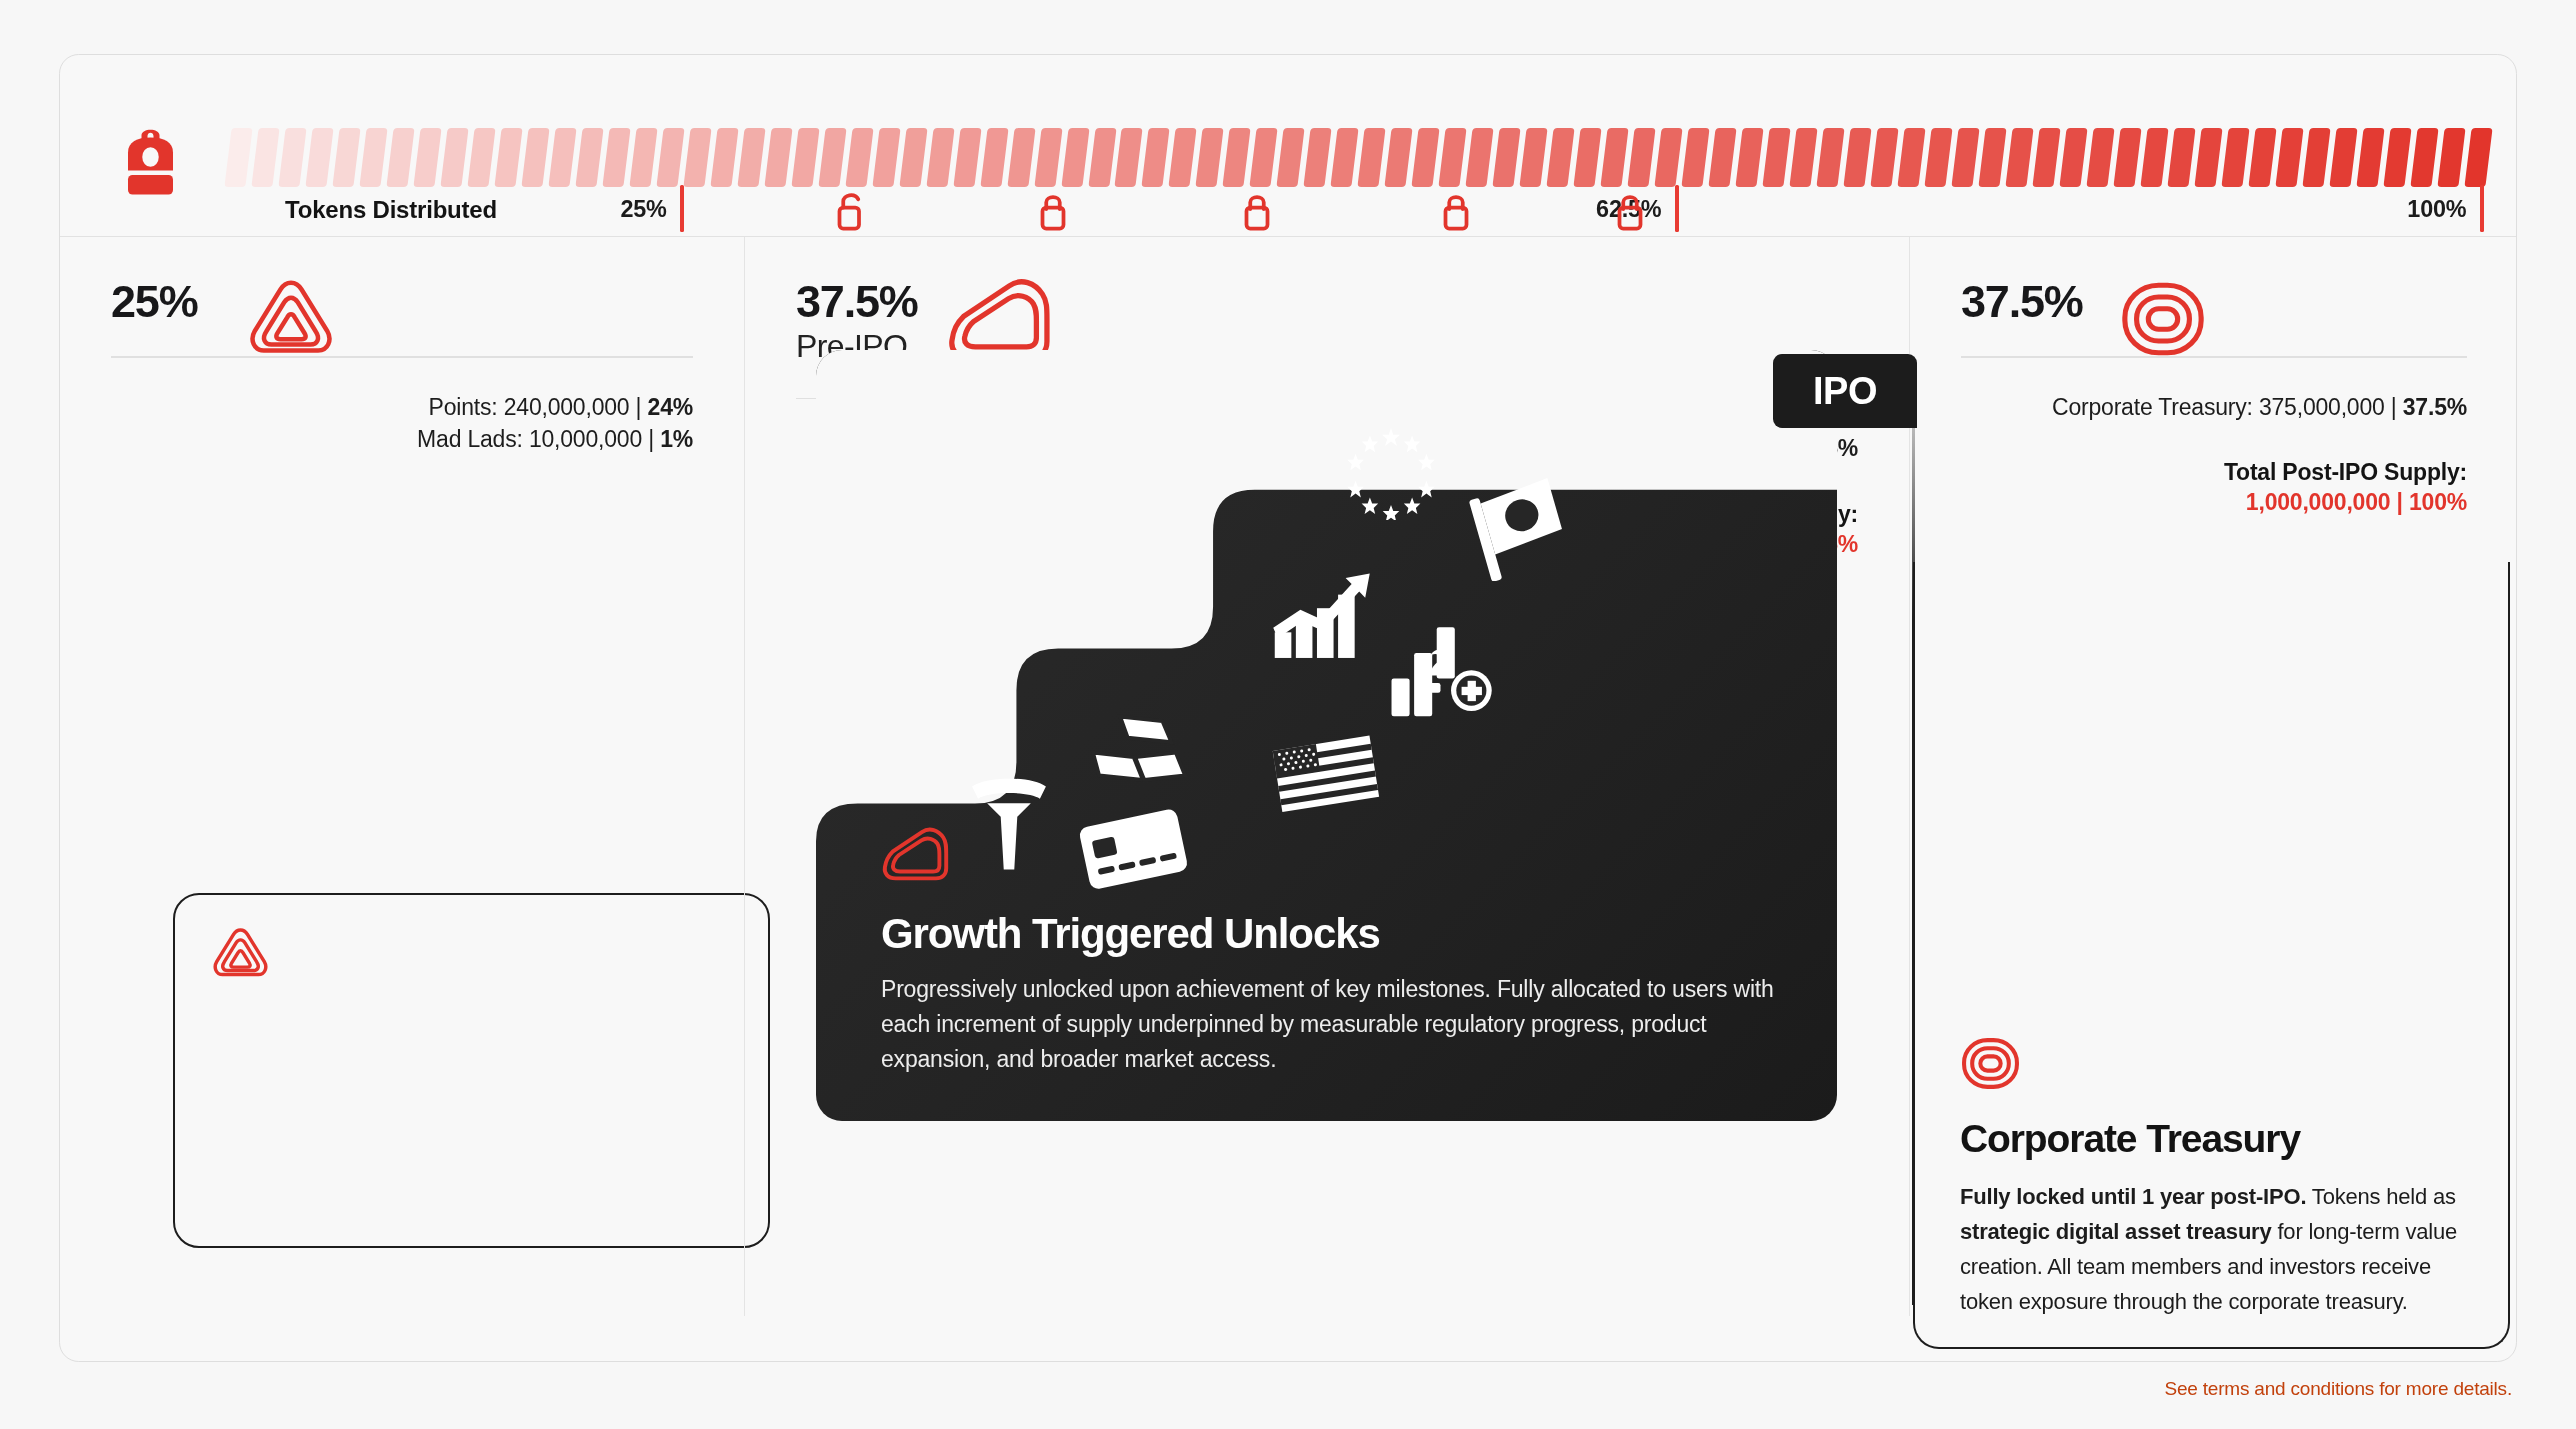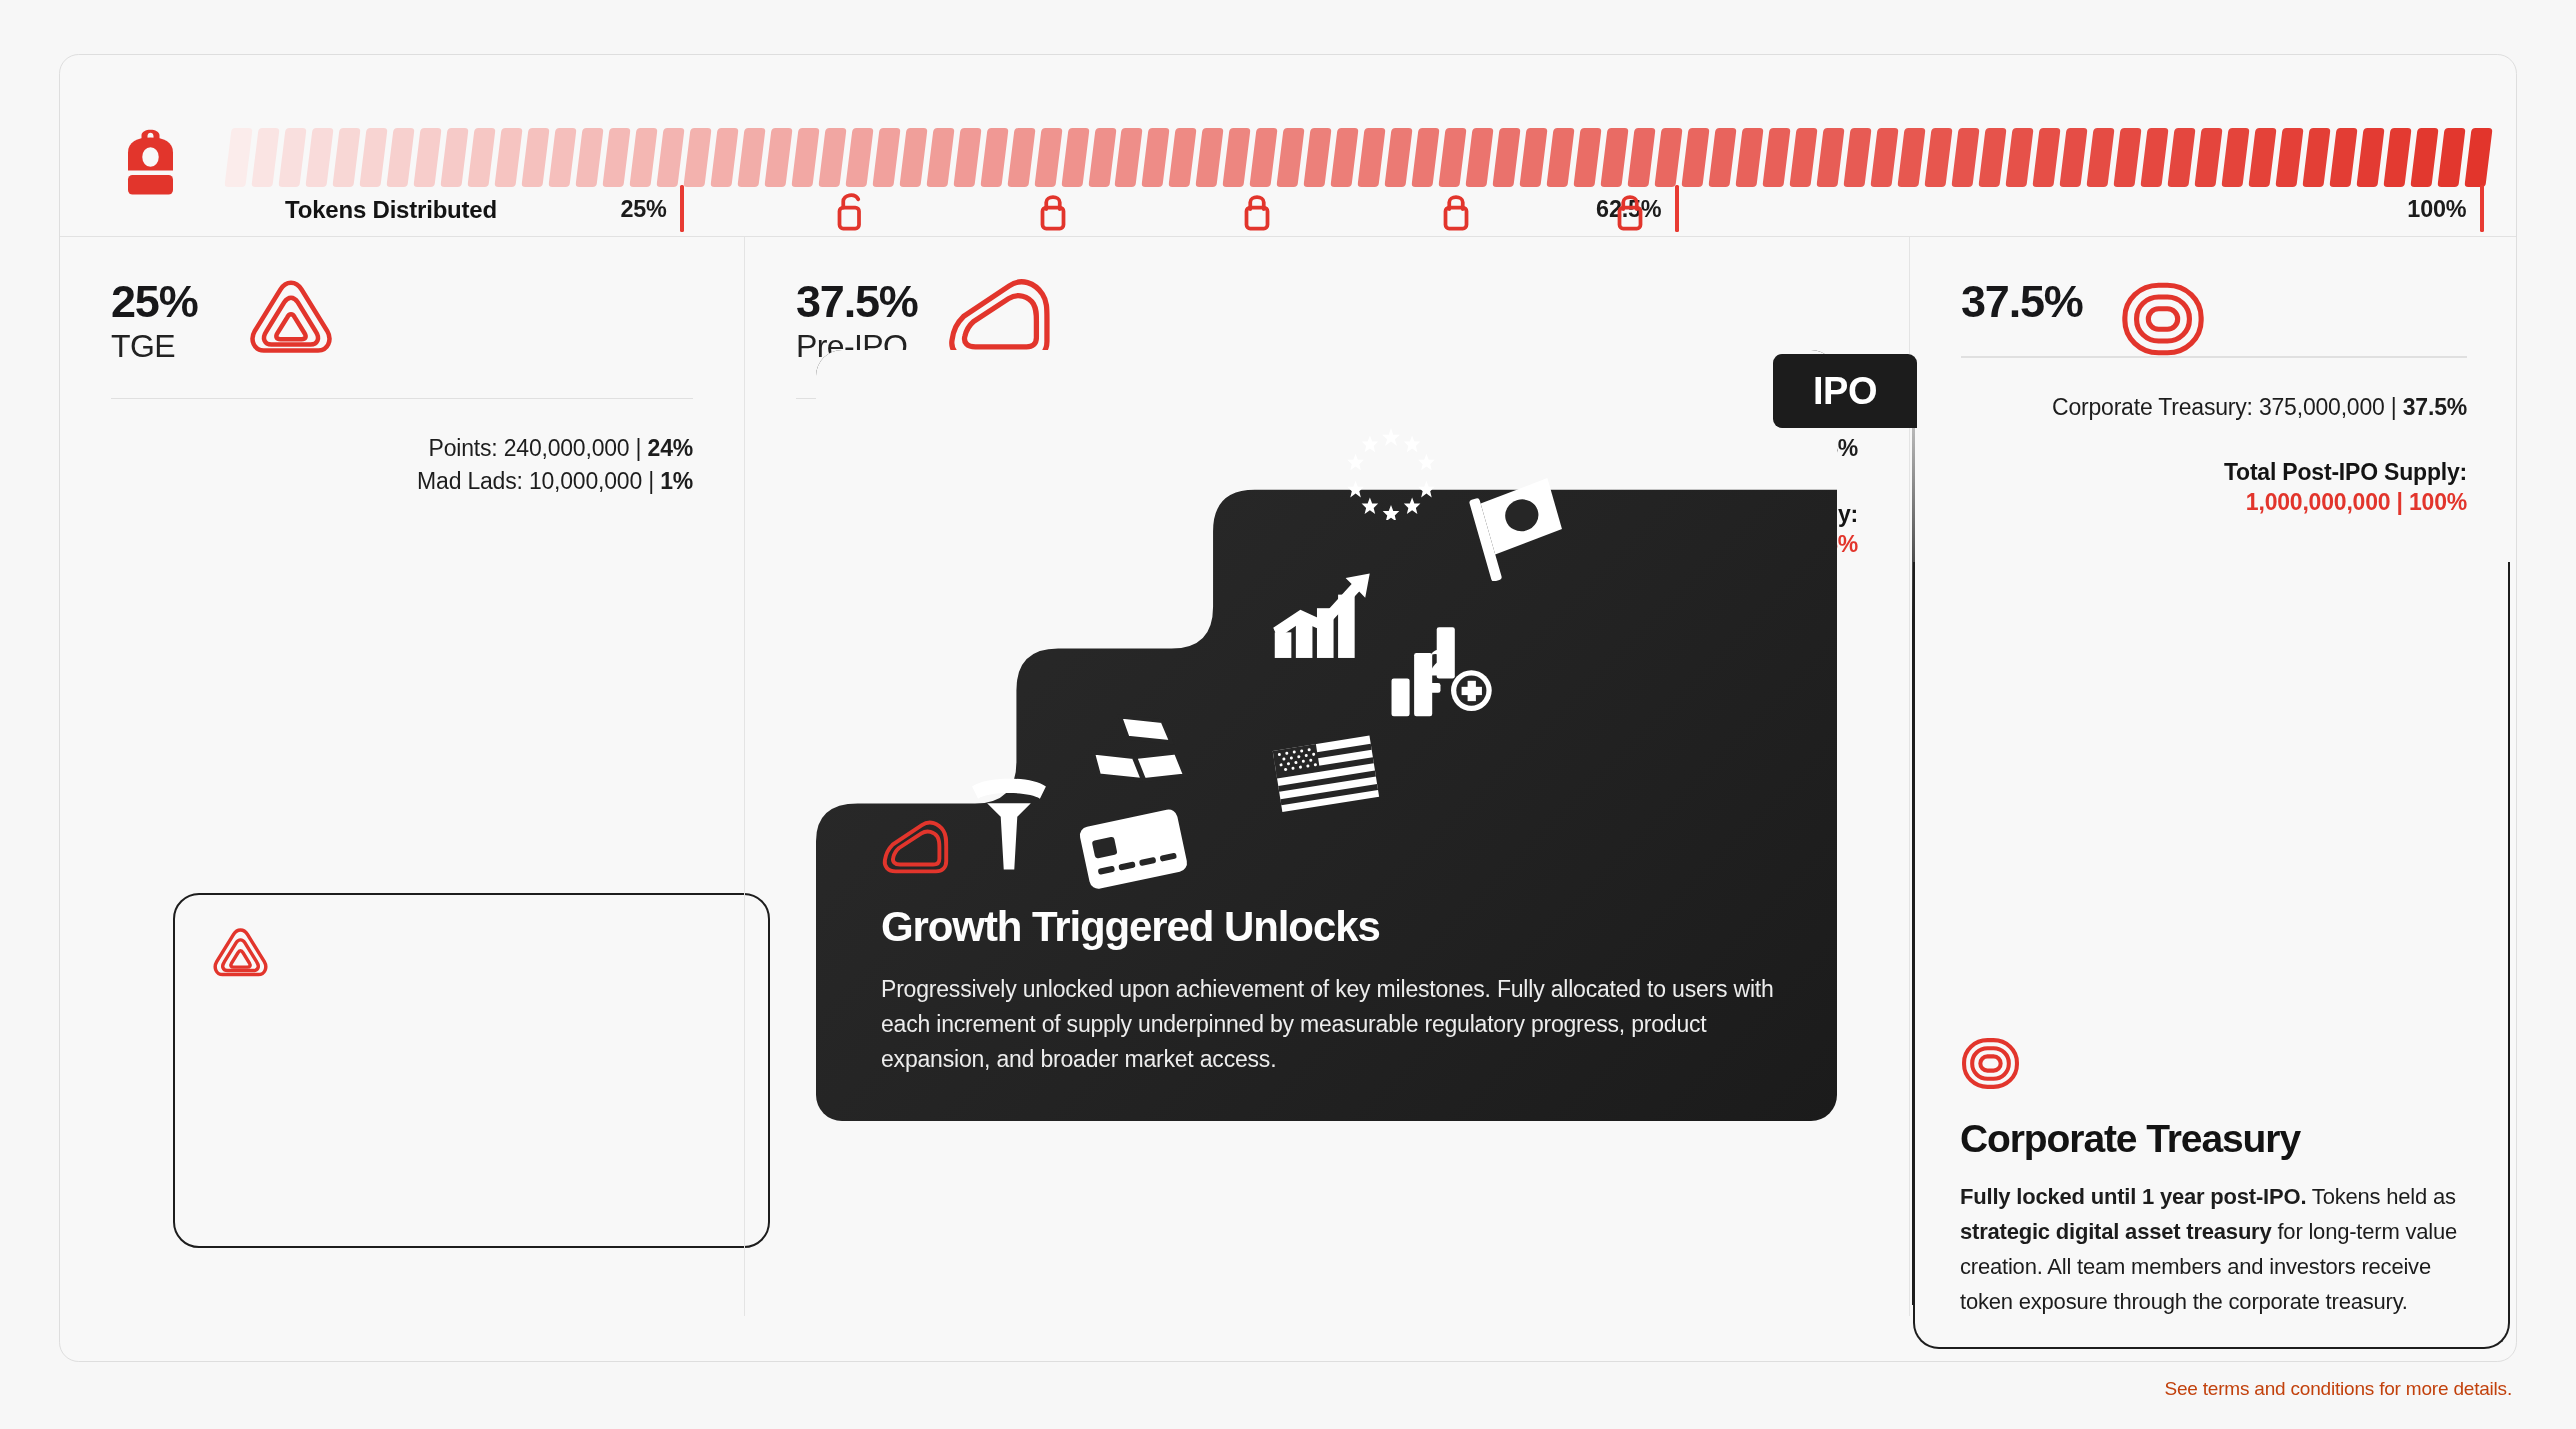--- a/index.html
+++ b/index.html
@@ -110,21 +110,21 @@
     width: 1021px; height: 771px;
     border-radius: 26px;
     background: linear-gradient(135deg, #2c2c2c 0%, #232323 55%, #1b1b1b 100%);
     overflow: hidden;
   }
   .stair-svg { position: absolute; left: 0; top: 0; width: 100%; height: 100%; }
   .dc-content { position: absolute; left: 65px; right: 61px; bottom: 44px; }
   .dc-icon { margin-bottom: 23px; }
   .dc-title {
     font-size: 42px; font-weight: 700; color: #fdfdfd;
-    letter-spacing: -1.1px; margin-bottom: 21px;
+    letter-spacing: -1.1px; margin-bottom: 14px;
   }
   .dc-body { font-size: 23px; color: #ededed; line-height: 1.52; letter-spacing: -0.2px; }
 
   
   .ipo-badge {
     position: absolute; left: 1713px; top: 299px;
     width: 144px; height: 74px;
     background: #1c1c1c;
     border-radius: 9px 9px 0 9px;
     display: flex; align-items: center; justify-content: center;
@@ -299,21 +299,20 @@
               <rect x="8" y="22" width="28" height="28" rx="5" fill="none" stroke="#e2352c" stroke-width="5"></rect>
             </svg></div>
         </div>
     </div>
 
     <div class="cols">
 
       <div class="col col-left">
         <div class="col-head">
           <div class="pct">25%</div>
-          <div class="stage">TGE</div>
           <div class="head-icon" style="left:182px;">
             <svg viewBox="0 0 130 115" width="98" height="87">
               <path d="M65 10 C72 10 76 14 79 19 L113 74 C120 86 114 100 101 100 L29 100 C16 100 10 86 17 74 L51 19 C54 14 58 10 65 10 Z" fill="none" stroke="#e2352c" stroke-width="6"></path>
               <path d="M65 30 C70 30 72 33 74 36 L98 75 C104 84 100 92 91 92 L39 92 C30 92 26 84 32 75 L56 36 C58 33 60 30 65 30 Z" fill="none" stroke="#e2352c" stroke-width="6"></path>
               <path d="M65 52 C68 52 69 54 70 56 L83 77 C86 82 84 85 79 85 L51 85 C46 85 44 82 47 77 L60 56 C61 54 62 52 65 52 Z" fill="none" stroke="#e2352c" stroke-width="6"></path>
             </svg>
           </div>
         </div>
         <div class="rule"></div>
         <div class="meta">

